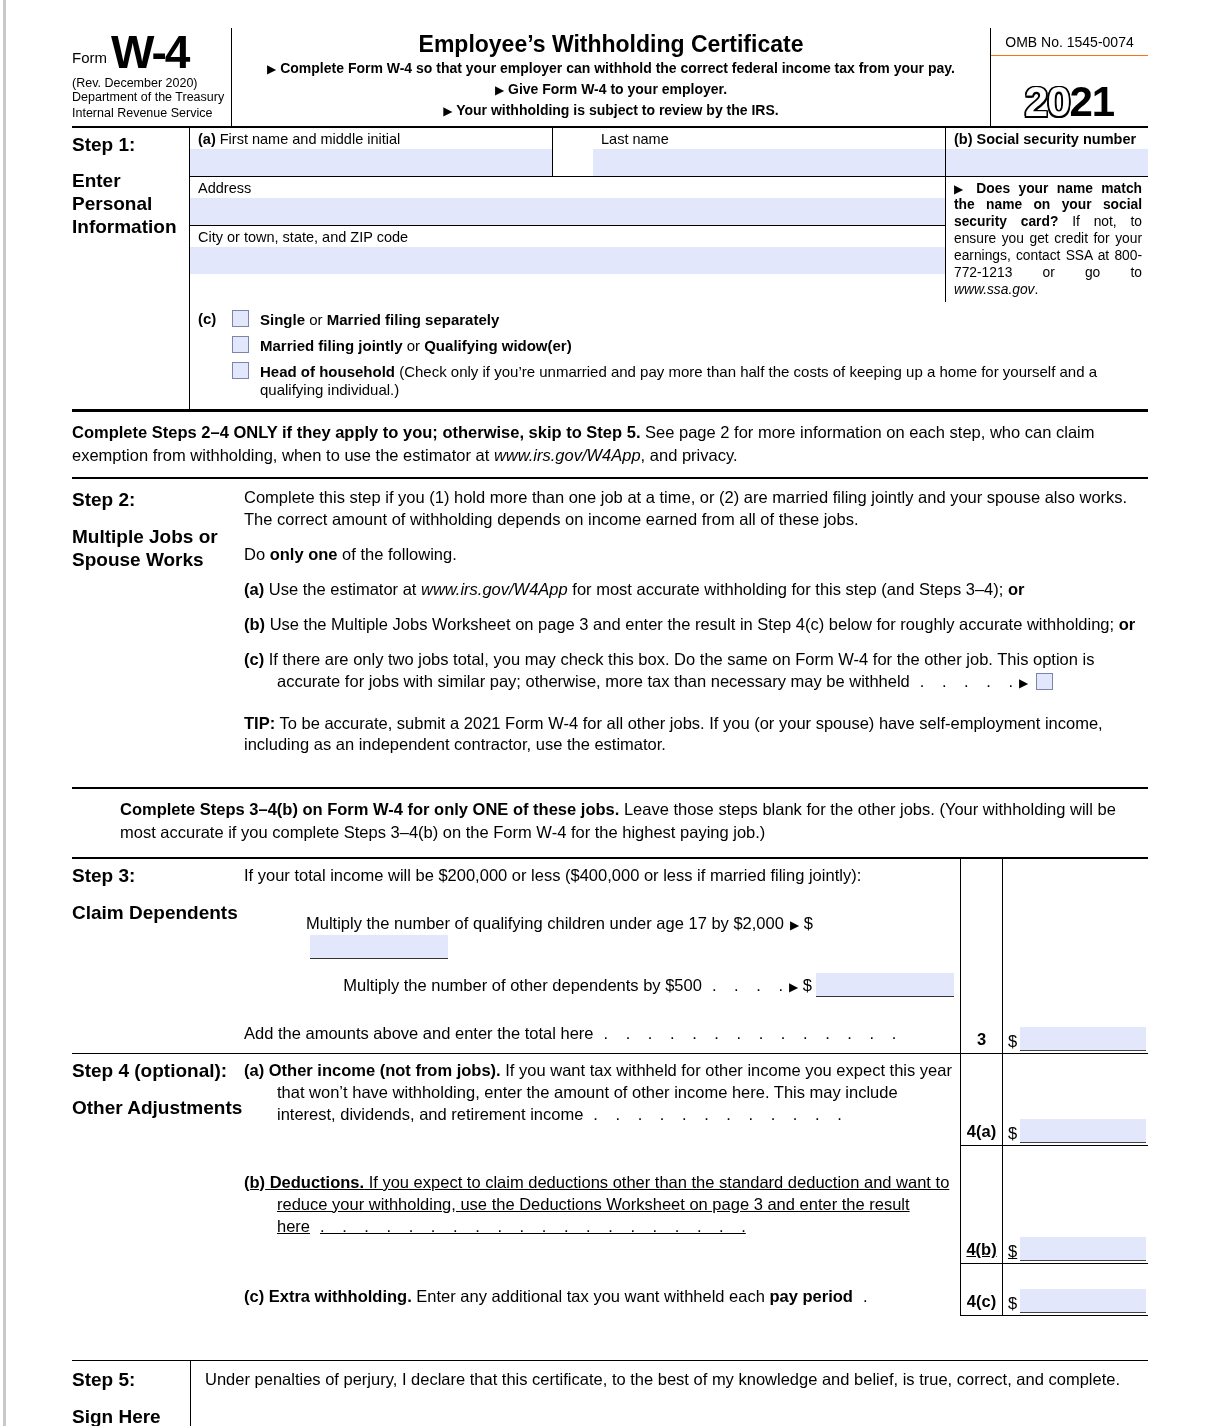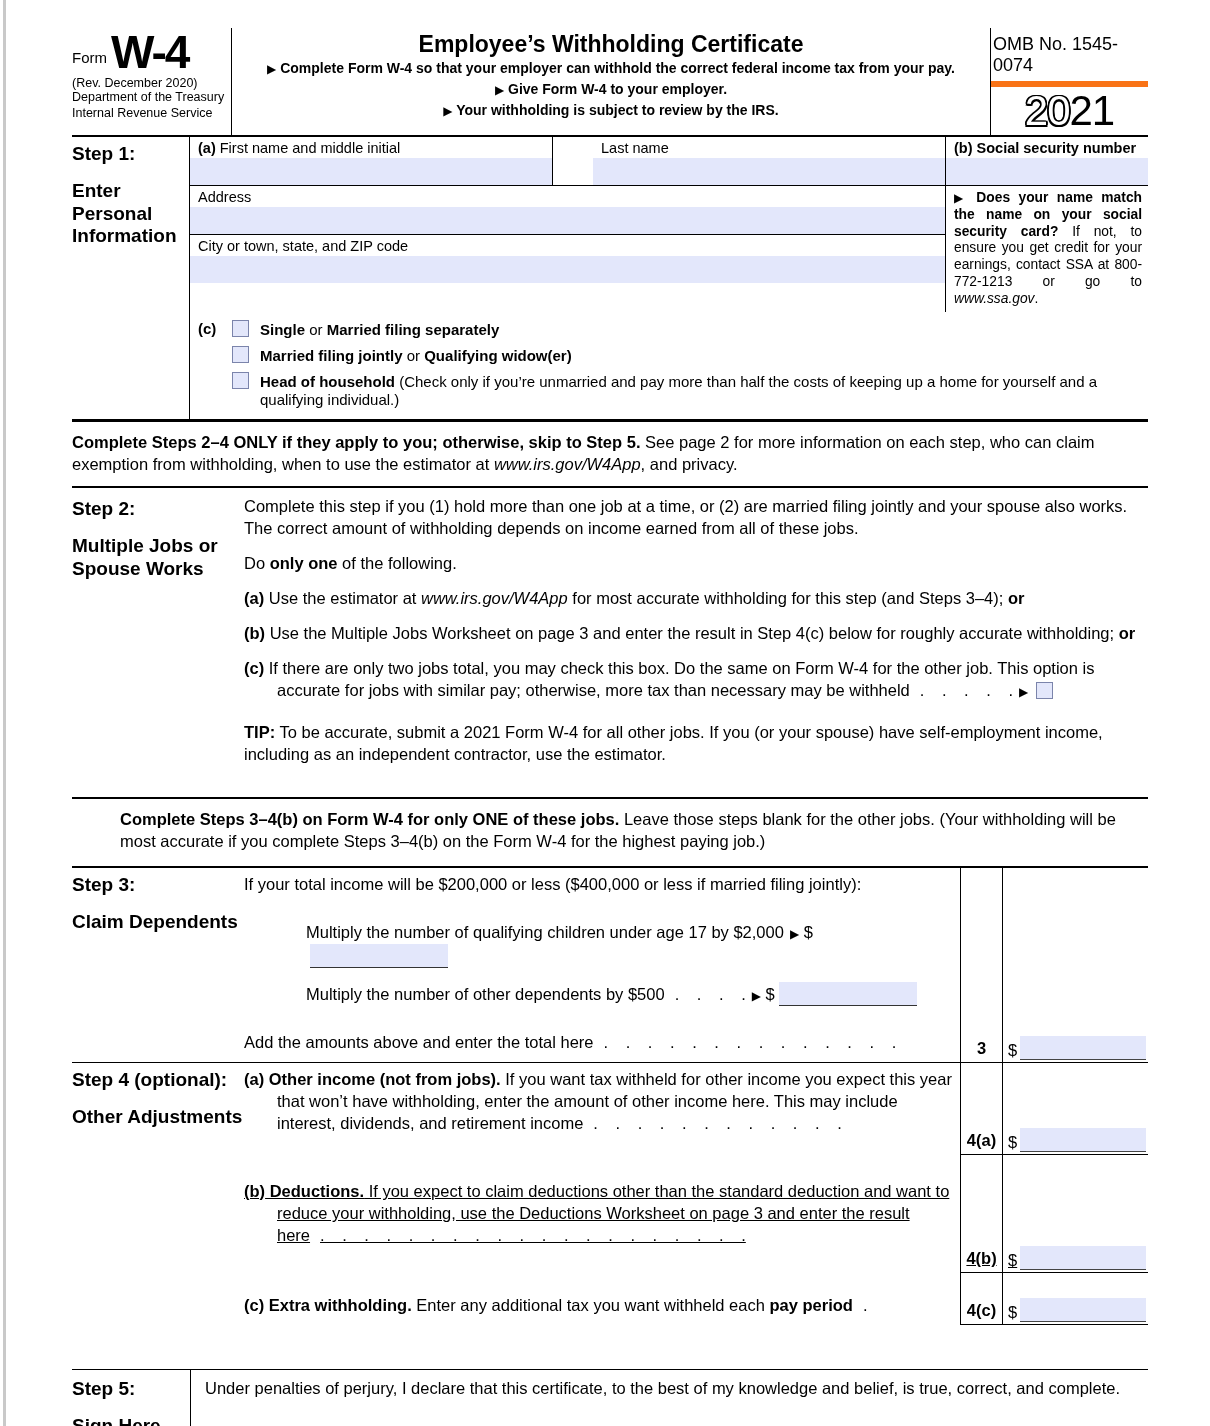--- a/index.html
+++ b/index.html
@@ -17,22 +17,22 @@
   .hdr-left { width:160px; border-right:1px solid #000; padding:4px 6px 4px 0; }
   .hdr-form-row { display:flex; align-items:flex-end; }
   .hdr-form-word { font-size:15px; padding-bottom:7px; }
   .hdr-form-num { font-size:46px; font-weight:bold; letter-spacing:-2px; line-height:0.9; margin-left:4px; }
   .hdr-rev { font-size:12.5px; margin-top:3px; }
   .hdr-agency { font-size:12.5px; line-height:1.25; }
   .hdr-center { flex:1; text-align:center; padding:3px 10px 4px 10px; }
   .hdr-title { font-size:23px; font-weight:bold; }
   .hdr-sub { font-size:14px; font-weight:bold; line-height:1.5; }
   .hdr-right { width:158px; border-left:1px solid #000; display:flex; flex-direction:column; }
-  .hdr-omb { font-size:18px; padding:6px 2px 5px 2px; border-bottom:6px solid #f97316; }
-  .hdr-year { flex:1; display:flex; align-items:flex-start; justify-content:center; font-size:42px; font-weight:normal; letter-spacing:-1px; }
+  .hdr-omb { font-size:14px; text-align:center; padding:6px 2px 5px 2px; border-bottom:1px solid #f97316; }
+  .hdr-year { flex:1; display:flex; align-items:flex-end; justify-content:center; font-size:42px; font-weight:bold; letter-spacing:-1px; }
   .yr-outline { color:#fff; text-shadow:-1.5px -1.5px 0 #000,1.5px -1.5px 0 #000,-1.5px 1.5px 0 #000,1.5px 1.5px 0 #000,-1.5px 0 #000,1.5px 0 #000,0 -1.5px 0 #000,0 1.5px 0 #000, -1.5px 0 #000, 1.5px 0 #000, 0 -1.5px #000, 0 1.5px #000; }
 
   
   .steplabel-t { font-size:19px; font-weight:bold; line-height:1.2; }
   .steplabel-s { font-size:19px; font-weight:bold; line-height:1.2; margin-top:14px; }
   .body-txt { font-size:16.5px; line-height:1.33; }
   .shade { background:#e3e7fb; }
 
   
   .s1 { display:flex; border-bottom:3px solid #000; }
@@ -197,21 +197,21 @@
         <div class="srow" style="min-height:40px;">
           <div class="srow-txt body-txt">If your total income will be $200,000 or less ($400,000 or less if married filing jointly):</div>
           <div class="numcol"></div>
           <div class="amtcol"></div>
         </div>
         <div class="srow" style="min-height:52px;">
           <div class="srow-txt body-txt indent60" style="padding-top:14px;"><span>Multiply the number of qualifying children under age 17 by $2,000</span><span class="arrow" style="margin-left:6px;">▶</span> <span>$</span><span class="inline-field"></span></div>
           <div class="numcol"></div>
           <div class="amtcol"></div>
         </div>
-        <div class="srow" style="min-height:52px;">
+        <div class="srow" style="min-height:52px;text-align:right;">
           <div class="srow-txt body-txt indent60" style="padding-top:14px;"><span>Multiply the number of other dependents by $500</span><span class="dots">. . . .</span><span class="arrow">▶</span> <span>$</span><span class="inline-field"></span></div>
           <div class="numcol"></div>
           <div class="amtcol"></div>
         </div>
         <div class="srow" style="min-height:42px;">
           <div class="srow-txt body-txt" style="padding-top:12px;"><span>Add the amounts above and enter the total here</span><span class="dots">. . . . . . . . . . . . . .</span></div>
           <div class="numcol" style="padding-bottom:4px;">3</div>
           <div class="amtcol">
               <div class="amt-inner">
                 <span class="amt-d">$</span>

